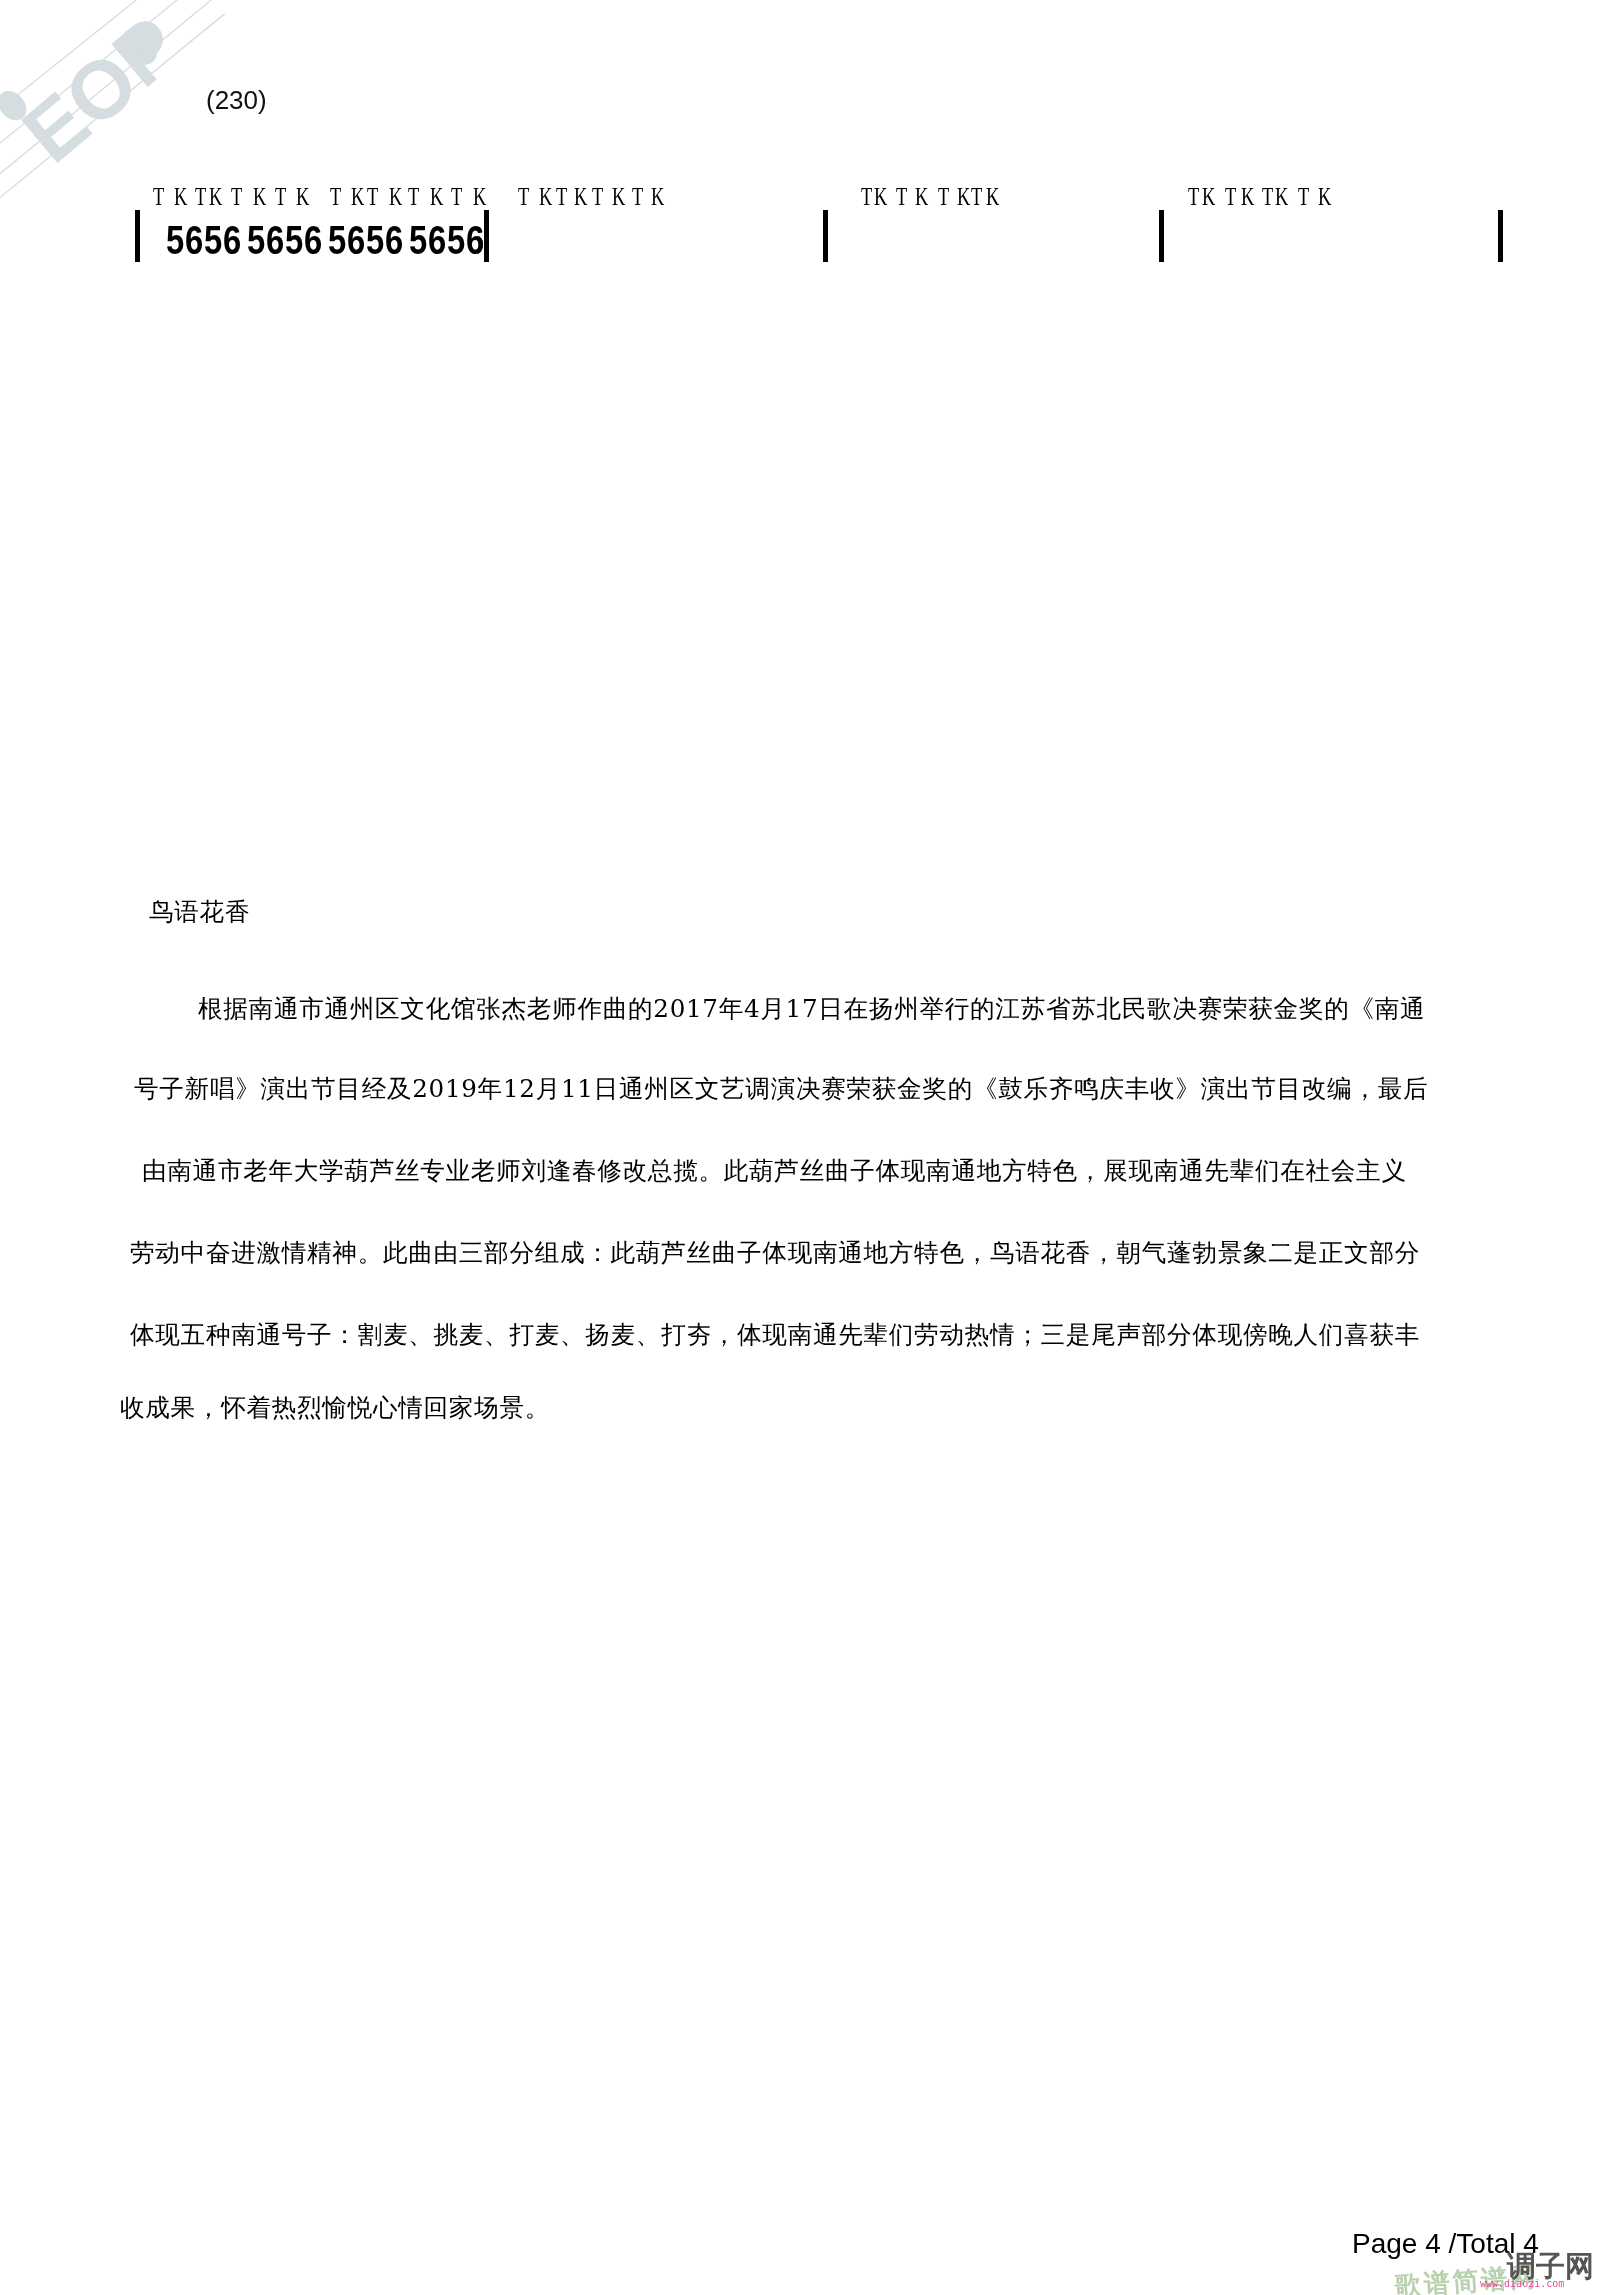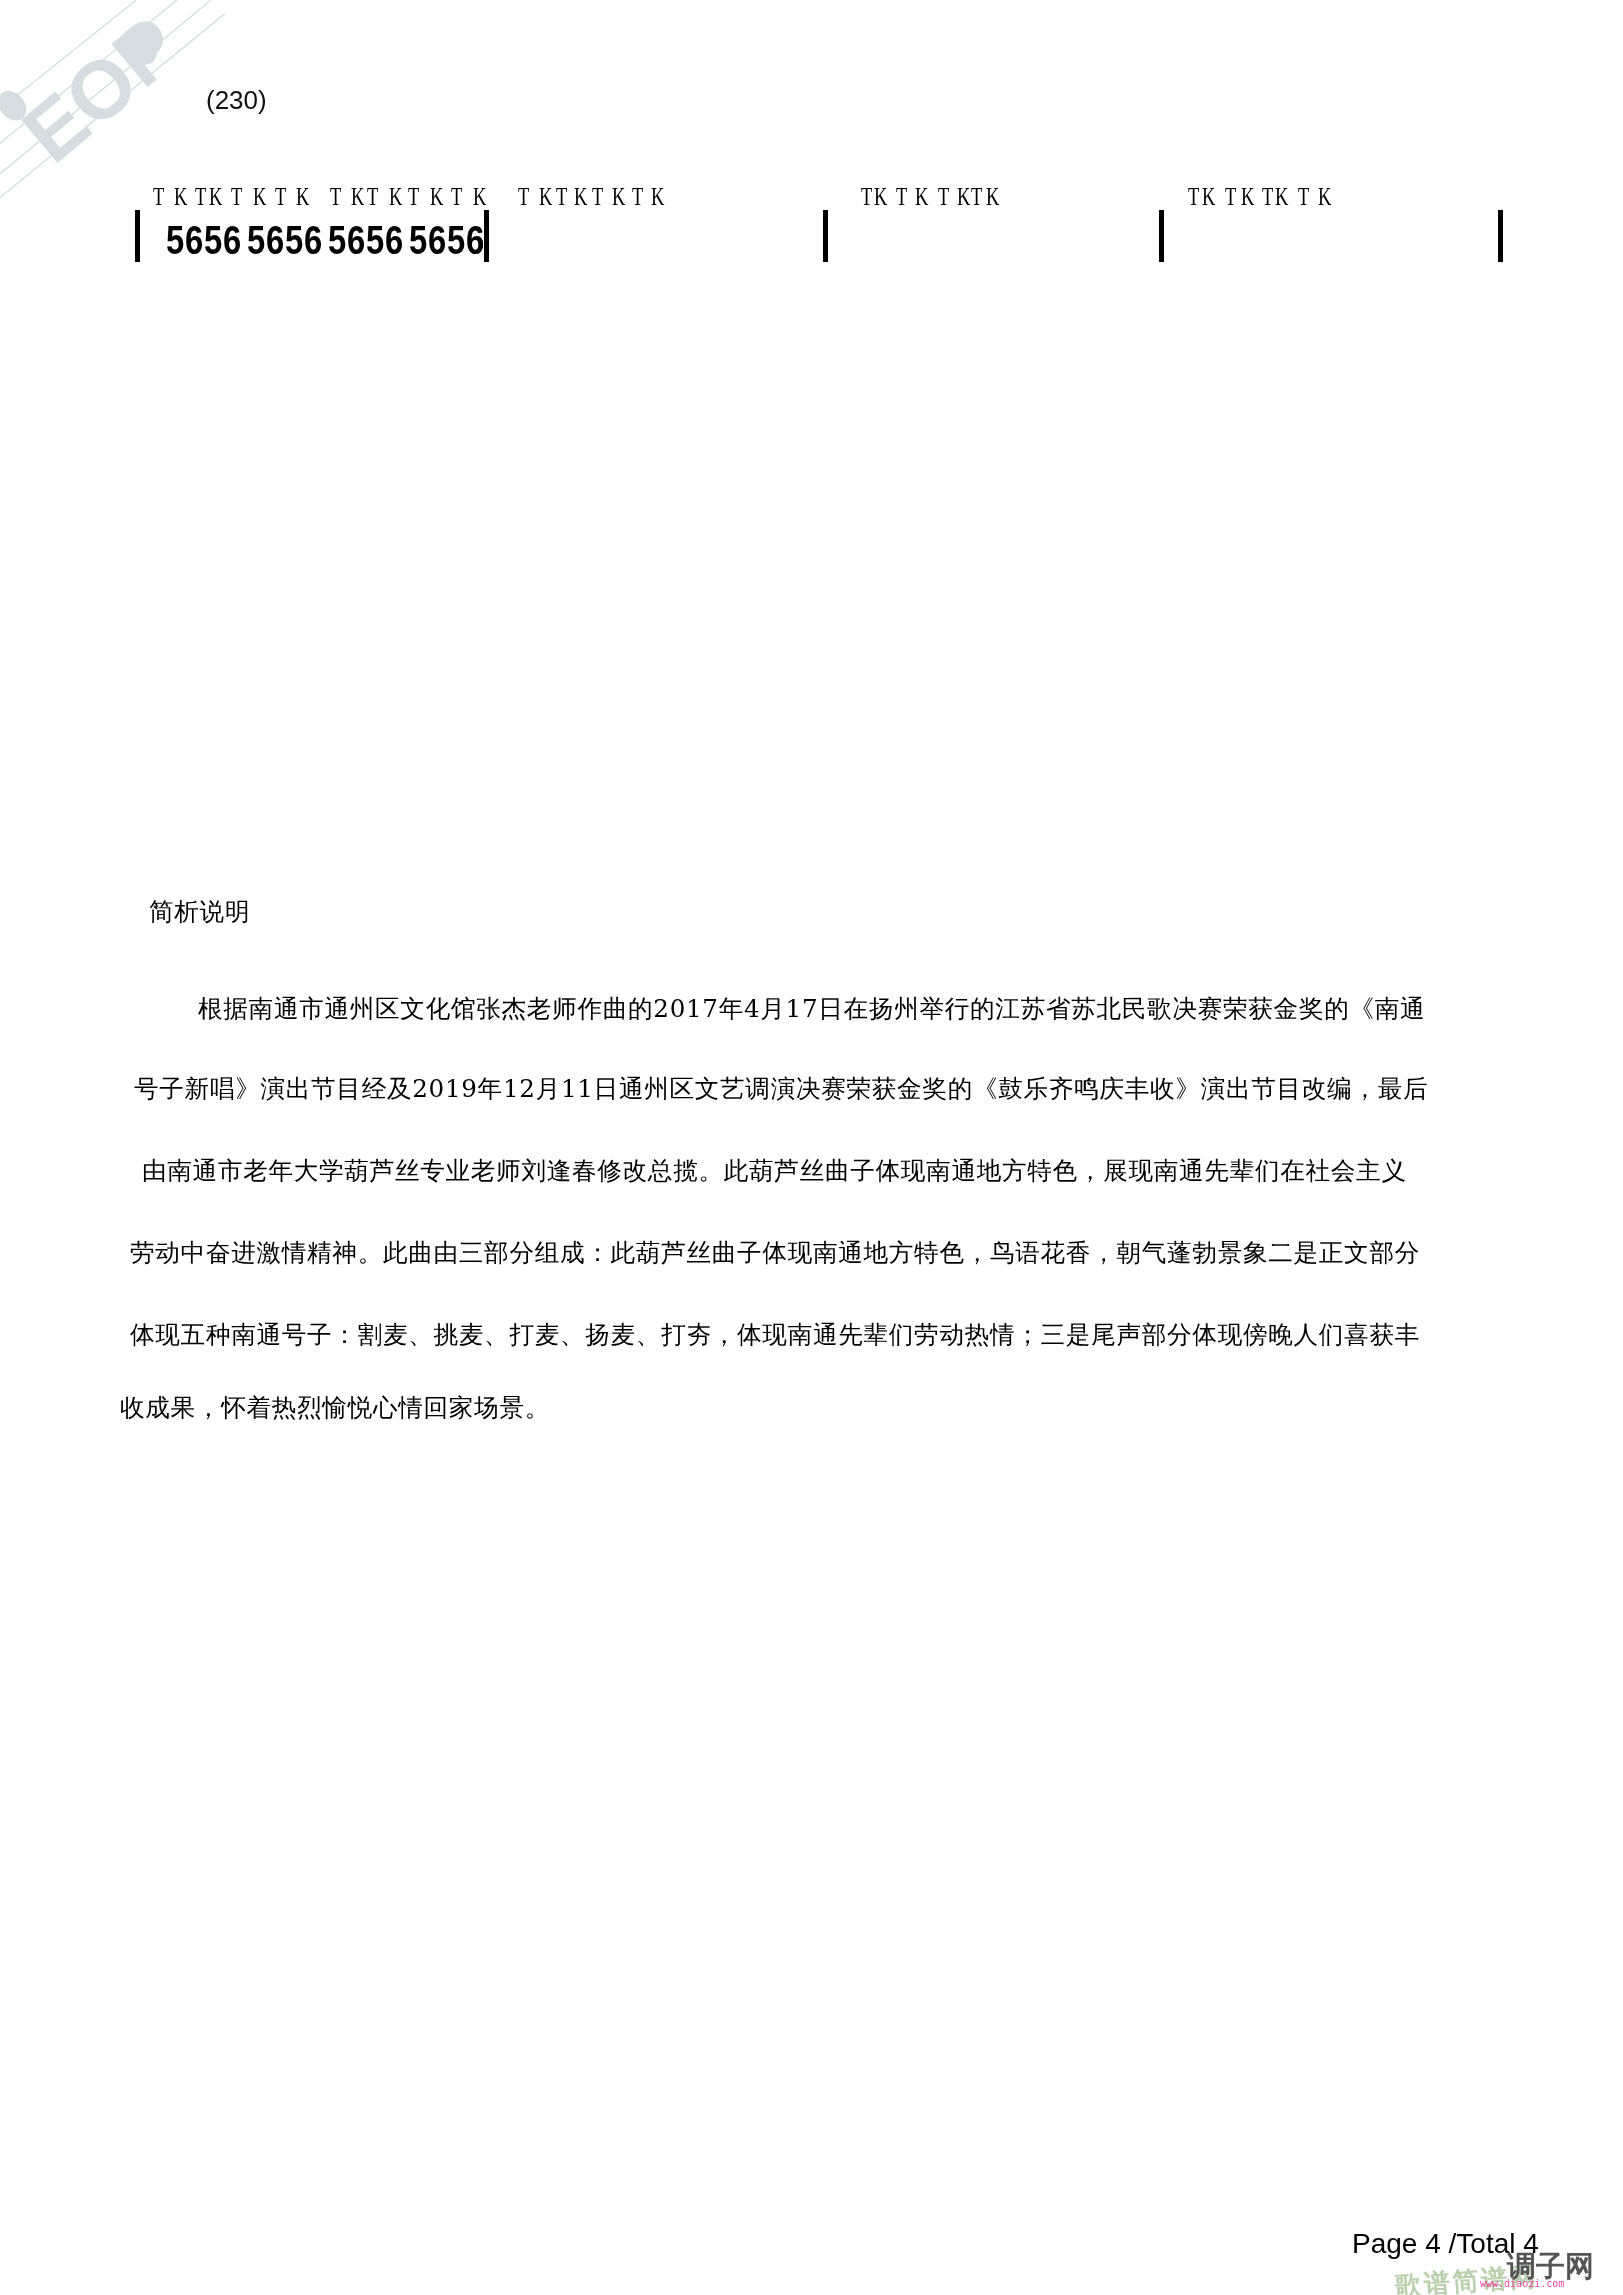--- a/index.html
+++ b/index.html
@@ -128,21 +128,21 @@
   <span class="note" style="left:364px;top:220px;">5</span>
   <span class="note" style="left:383px;top:220px;">6</span>
   <span class="note" style="left:407px;top:220px;">5</span>
   <span class="note" style="left:426px;top:220px;">6</span>
   <span class="note" style="left:445px;top:220px;">5</span>
   <span class="note" style="left:464px;top:220px;">6</span>
 </div>
 
 <div id="score"></div>
 
-<div class="para" style="left:149px;top:895px;font-size:24.6px;">简析说明</div>
+<div class="para" style="left:149px;top:895px;font-size:24.6px;">鸟语花香</div>
 <div class="para" style="left:198px;top:992px;">根据南通市通州区文化馆张杰老师作曲的2017年4月17日在扬州举行的江苏省苏北民歌决赛荣获金奖的《南通</div>
 <div class="para" style="left:134px;top:1072px;">号子新唱》演出节目经及2019年12月11日通州区文艺调演决赛荣获金奖的《鼓乐齐鸣庆丰收》演出节目改编，最后</div>
 <div class="para" style="left:142px;top:1154px;">由南通市老年大学葫芦丝专业老师刘逢春修改总揽。此葫芦丝曲子体现南通地方特色，展现南通先辈们在社会主义</div>
 <div class="para" style="left:130px;top:1236px;">劳动中奋进激情精神。此曲由三部分组成：此葫芦丝曲子体现南通地方特色，鸟语花香，朝气蓬勃景象二是正文部分</div>
 <div class="para" style="left:130px;top:1318px;">体现五种南通号子：割麦、挑麦、打麦、扬麦、打夯，体现南通先辈们劳动热情；三是尾声部分体现傍晚人们喜获丰</div>
 <div class="para" style="left:120px;top:1391px;">收成果，怀着热烈愉悦心情回家场景。</div>
 
 <div class="abs" style="left:1395px;top:2264px;font-size:26px;font-family:'DejaVu Sans',sans-serif;font-weight:bold;color:#a8c69a;opacity:0.8;transform:rotate(-4deg);letter-spacing:2.7px;">歌谱简谱网</div>
 <div class="abs" style="left:1352px;top:2228px;font-size:28px;color:#000;font-family:'Liberation Sans',sans-serif;">Page 4 /Total 4</div>
 <div class="abs" style="left:1507px;top:2247px;font-size:29px;font-weight:bold;color:#555;font-family:'DejaVu Sans',sans-serif;">调子网</div>

